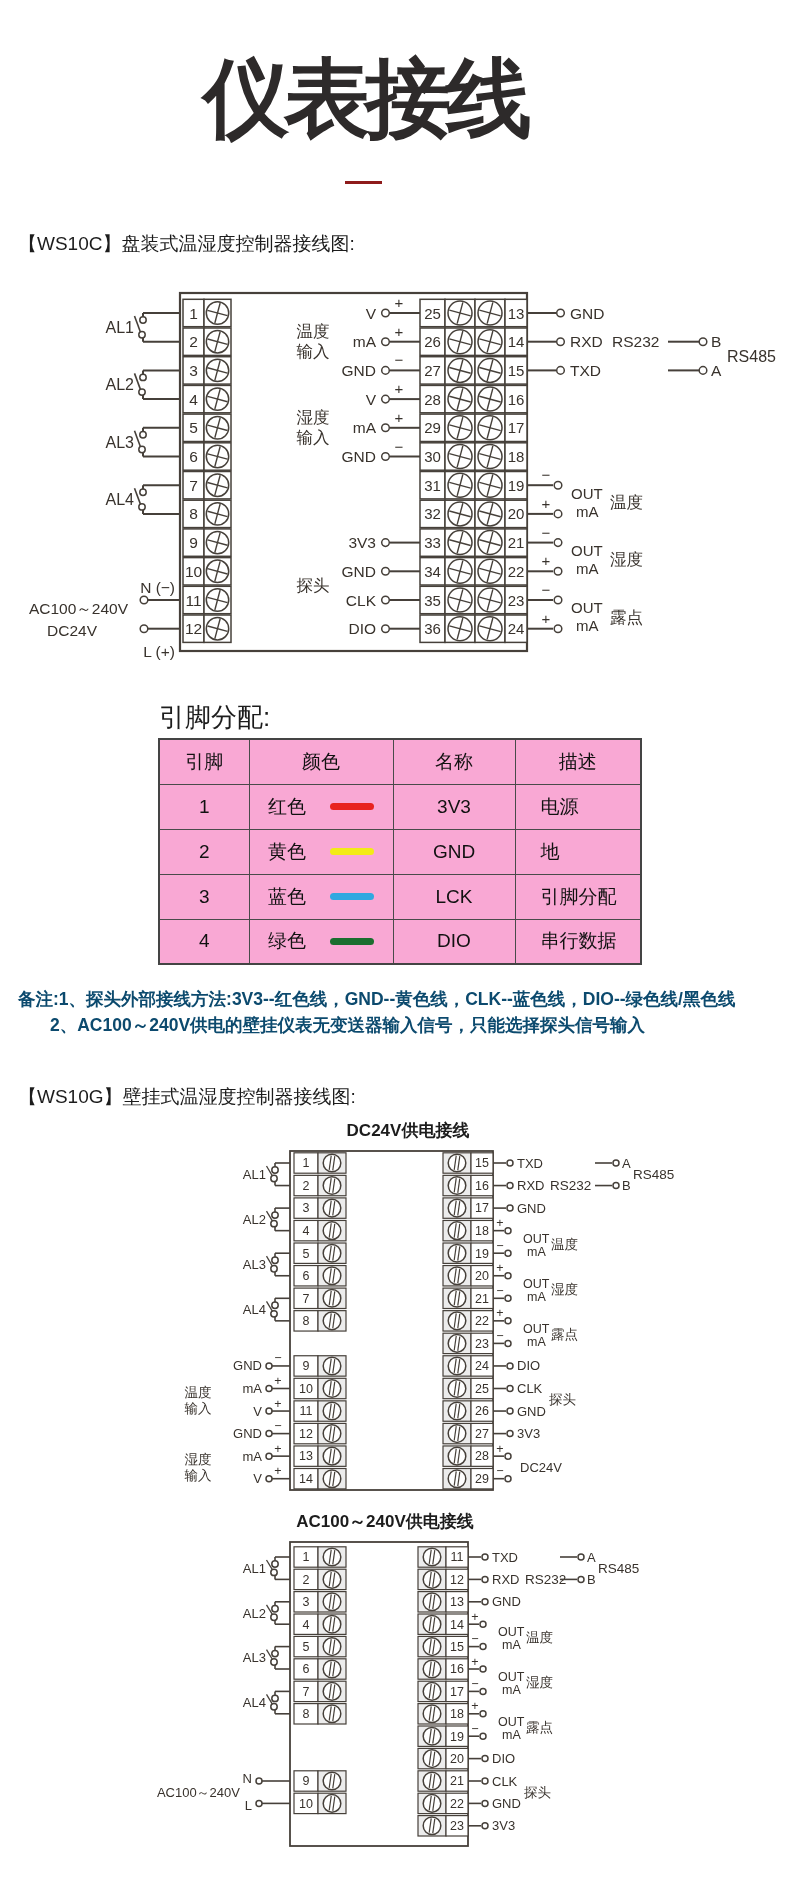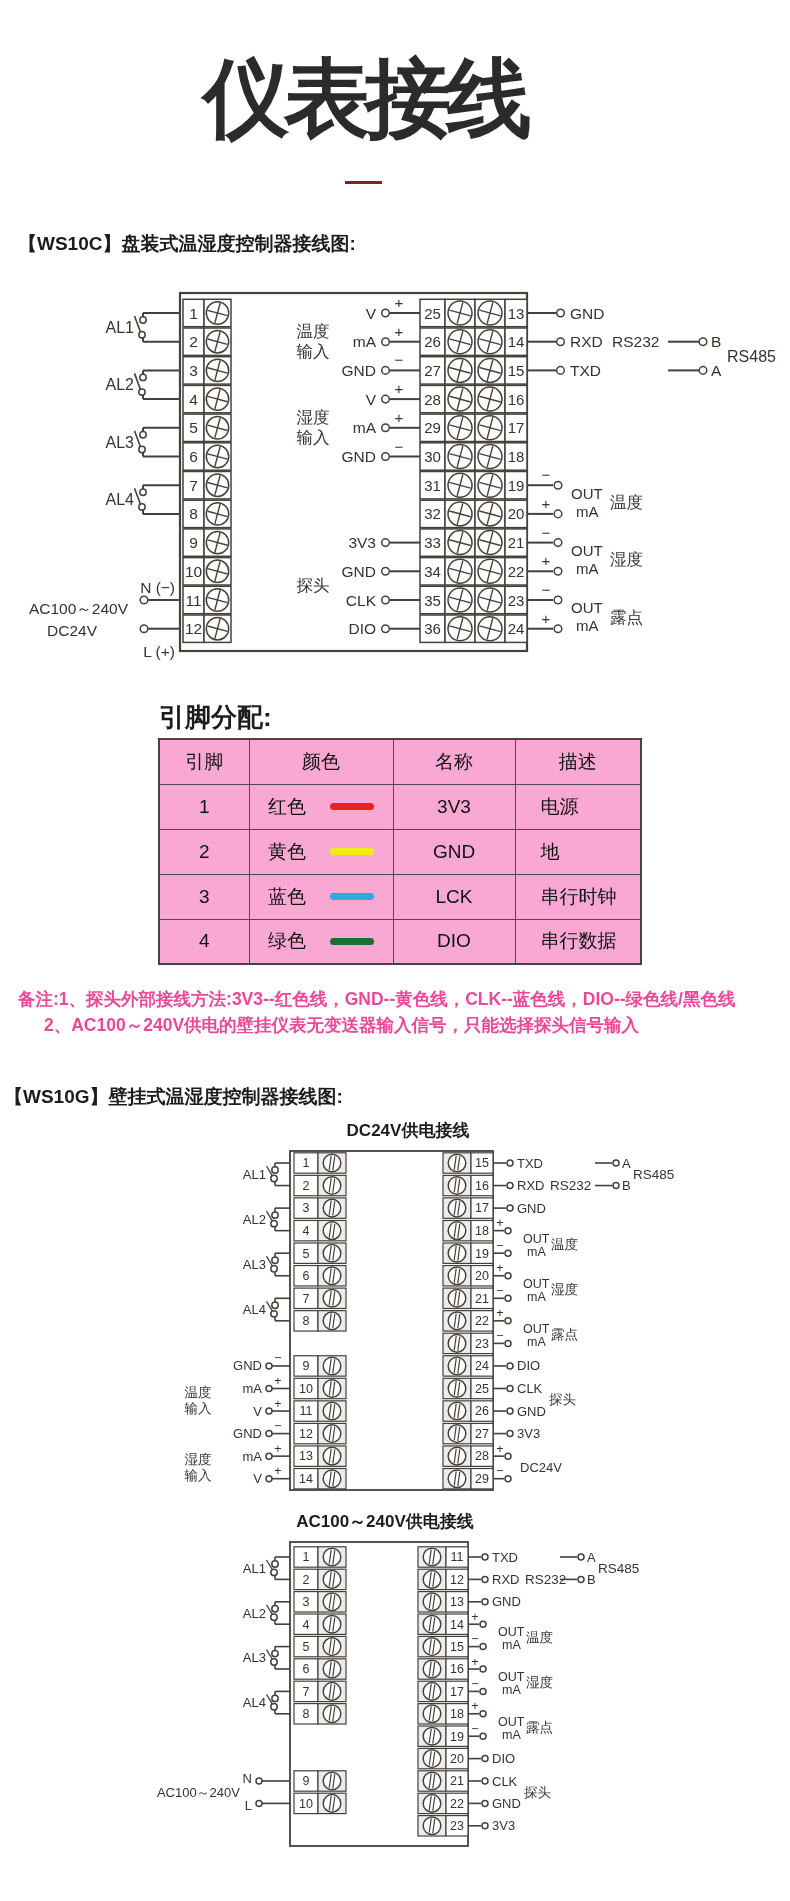--- a/index.html
+++ b/index.html
@@ -2,27 +2,27 @@
 <html><head>
 <meta charset="utf-8">
 <style>
   *{margin:0;padding:0;box-sizing:border-box}
   html,body{background:#fff}
   body{width:790px;height:1901px;position:relative;overflow:hidden;
        font-family:"Liberation Sans","DejaVu Sans",sans-serif;color:#222}
   #page-title{position:absolute;left:-30px;top:46px;width:790px;text-align:center;
        font-size:86px;font-weight:bold;color:#2d2a2a;letter-spacing:-5px;line-height:104px;white-space:nowrap}
   #title-underline{position:absolute;left:345px;top:181px;width:37px;height:3px;background:#8e1b1b}
-  .heading{position:absolute;font-size:19px;font-weight:bold;color:#1c1c1c;white-space:nowrap}
+  .heading{position:absolute;font-size:19px;font-weight:normal;color:#1c1c1c;white-space:nowrap}
   #ws10c-h{left:18px;top:231px}
-  #ws10g-h{left:4px;top:1084px}
+  #ws10g-h{left:18px;top:1084px}
   #pin-h{left:159px;top:700px;font-size:26px}
-  .note{position:absolute;font-size:17.5px;font-weight:bold;color:#ec4899;white-space:nowrap}
+  .note{position:absolute;font-size:17.5px;font-weight:bold;color:#0c4a6e;white-space:nowrap}
   #note1{left:18px;top:987px}
-  #note2{left:44px;top:1013px}
+  #note2{left:50px;top:1013px}
   .sub-title{position:absolute;width:790px;text-align:center;font-size:17px;font-weight:bold;color:#1c1c1c}
   #dc-t{left:13px;top:1119px}
   #ac-t{left:-10px;top:1510px}
   svg.diagram{position:absolute;left:0}
   #svg1{top:280px;width:790px;height:385px}
   #svg2{top:1140px;width:790px;height:365px}
   #svg3{top:1532px;width:790px;height:330px}
   svg text{fill:#38322c}
   #pin-table{position:absolute;left:158px;top:738px;border-collapse:collapse;background:#f9a8d4;border:2px solid #444;table-layout:fixed}
   #pin-table th,#pin-table td{border:1.6px solid #4a4a4a;height:45px;font-size:19px;text-align:center;
@@ -508,21 +508,21 @@
       </tr>
       <tr>
         <td>3</td>
         <td>
           <span class="color-inner">
             <span>蓝色</span>
             <span class="bar" style="background: rgb(48, 168, 224);"></span>
           </span>
         </td>
         <td>LCK</td>
-        <td class="desc">串行时钟</td>
+        <td class="desc">引脚分配</td>
       </tr>
       <tr>
         <td>4</td>
         <td>
           <span class="color-inner">
             <span>绿色</span>
             <span class="bar" style="background: rgb(27, 110, 47);"></span>
           </span>
         </td>
         <td>DIO</td>

